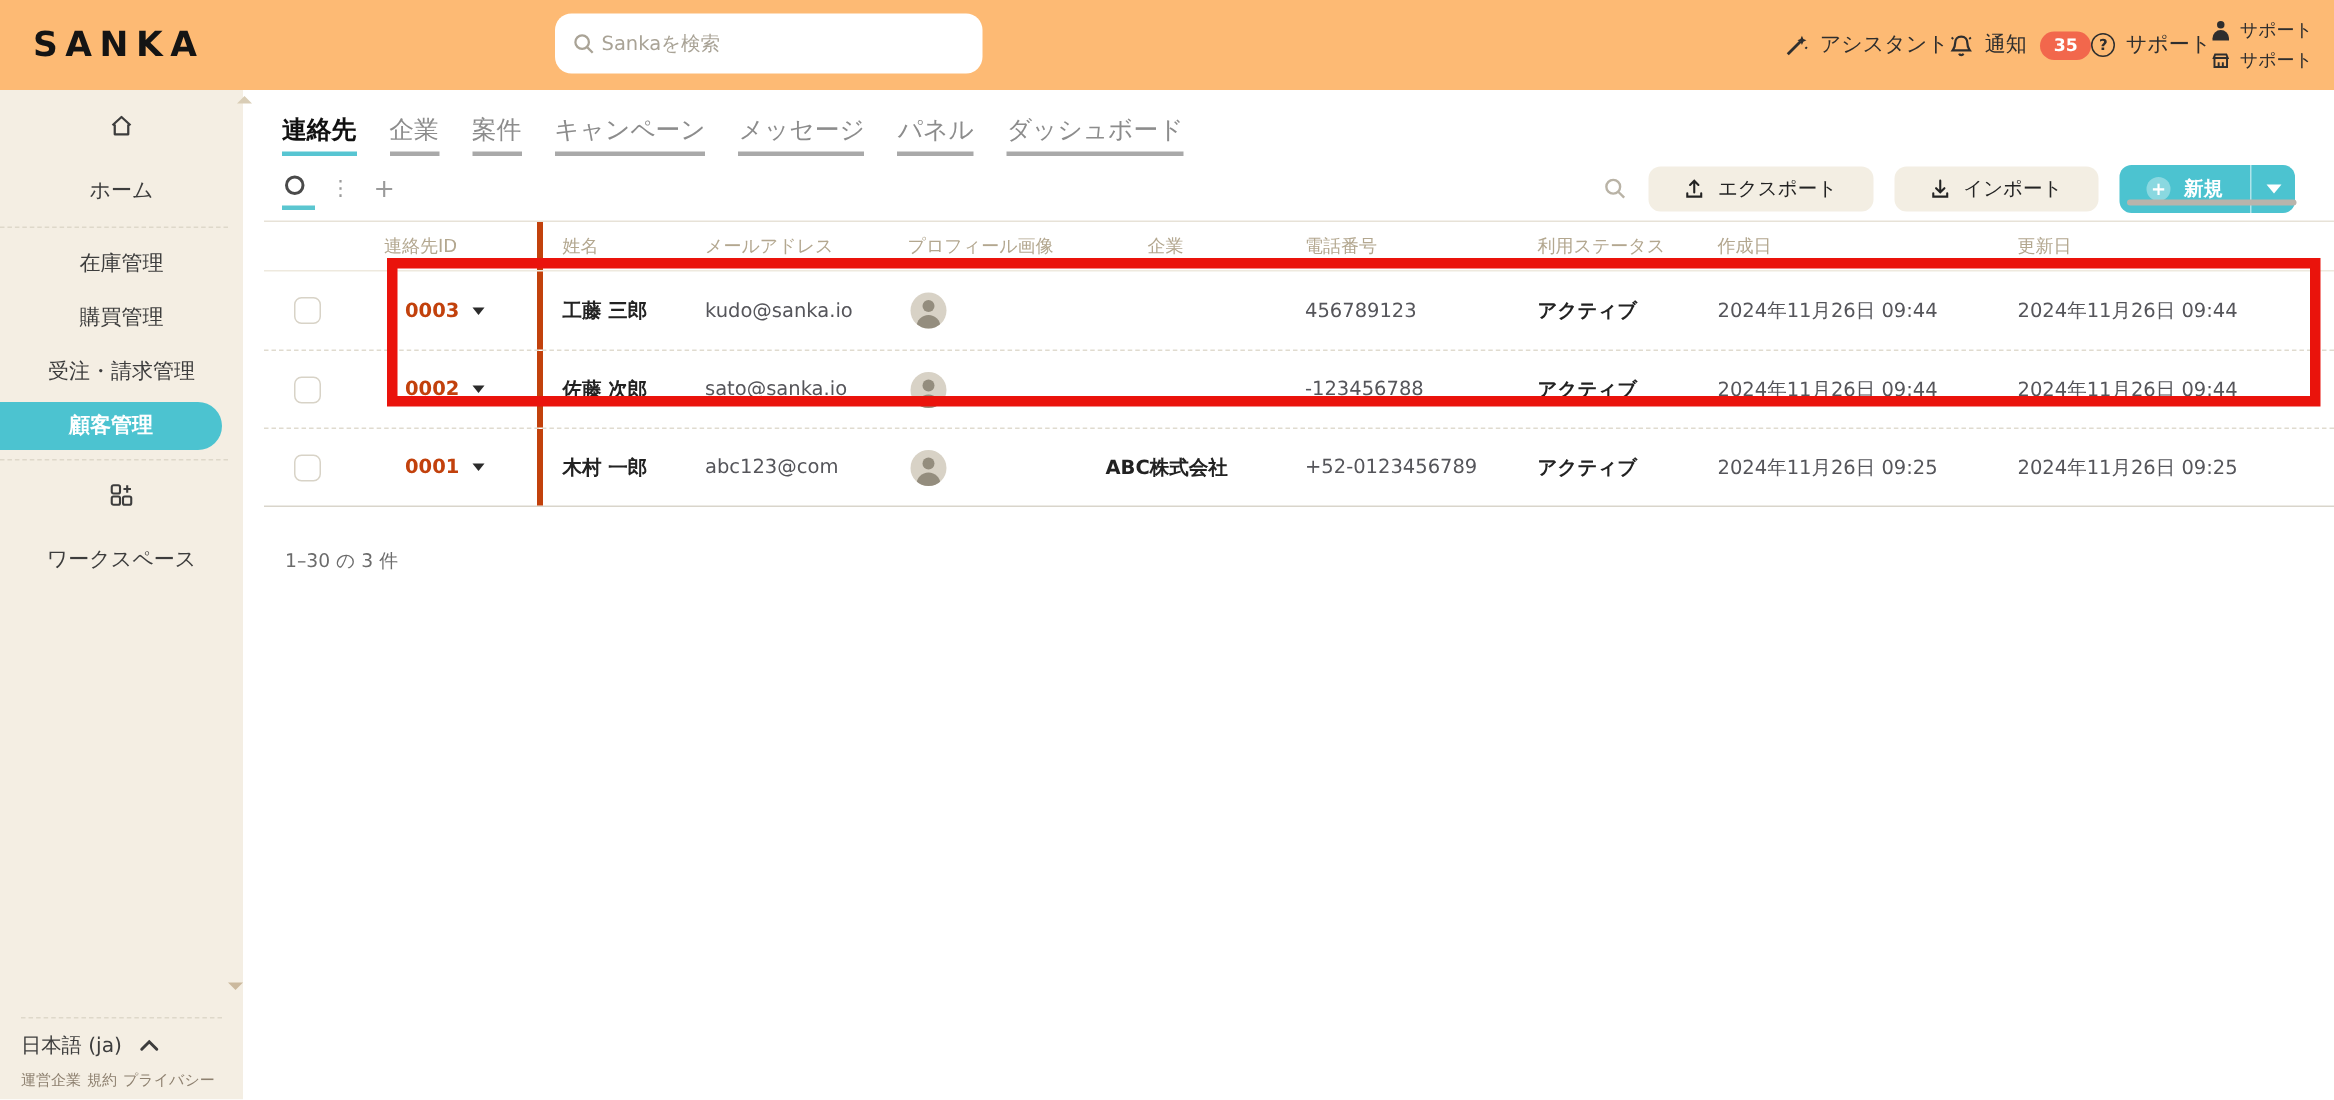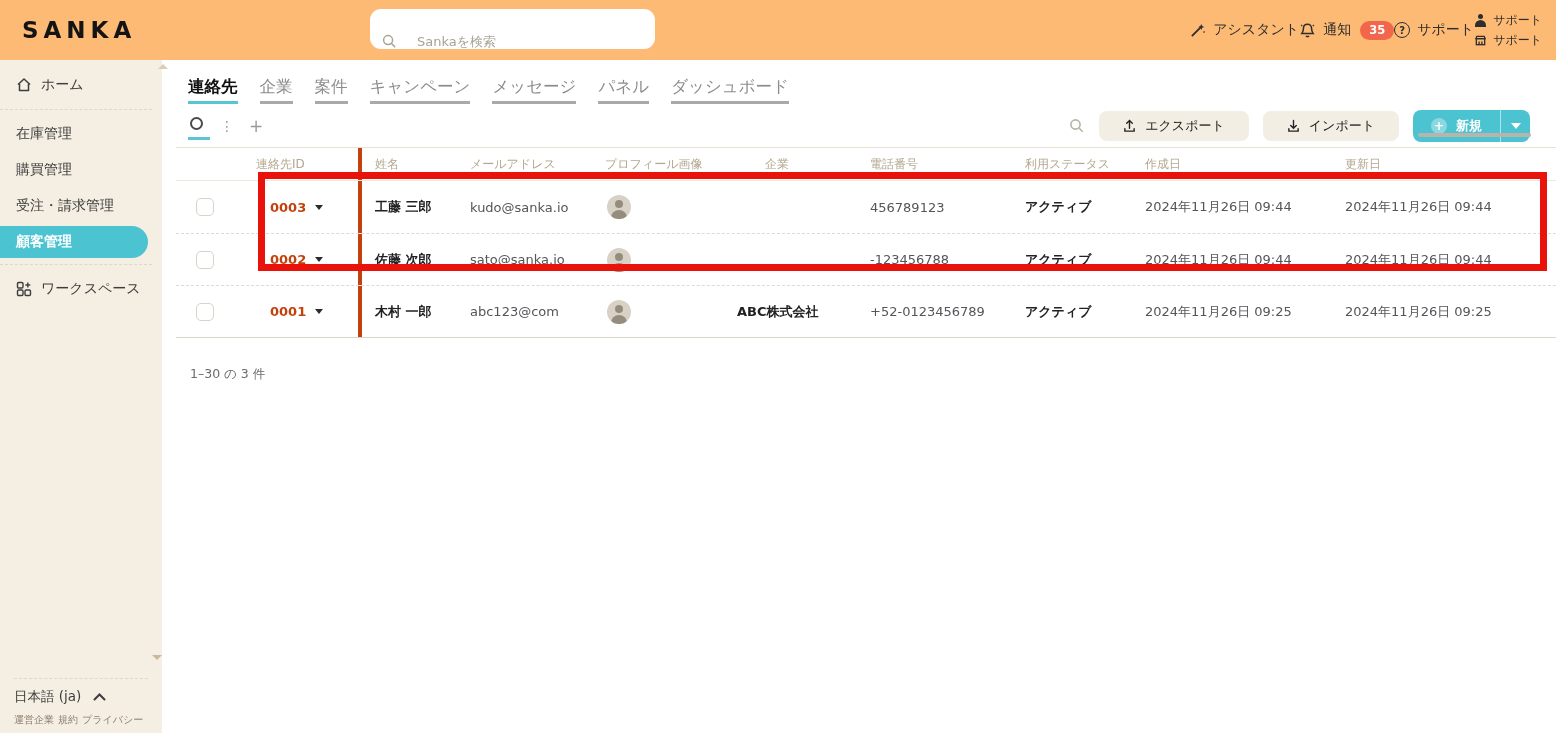--- a/index.html
+++ b/index.html
@@ -7,22 +7,22 @@
   body {
     font-family:"DejaVu Sans","Liberation Sans",sans-serif;
     background:#ffffff; color:#2b2b2b; position:relative; overflow:hidden;
   }
   
   .topbar { position:absolute; top:0; left:0; width:1556px; height:60px;
     background:#fdba74; display:flex; align-items:center; }
   .logo { margin-left:22px; width:330px; font-size:23px; font-weight:800;
     letter-spacing:5px; color:#141414; cursor:pointer; }
   .searchbox { position:absolute; left:370px; top:9px; width:285px; height:40px;
-    background:#fff; border-radius:11px; display:flex; align-items:flex-end;
-    padding:0 12px; gap:20px; }
+    background:#fff; border-radius:11px; display:flex; align-items:center;
+    padding:0 12px; gap:4px; }
   .searchbox input { border:none; outline:none; flex:1; font-size:13px;
     color:#444; background:transparent; font-family:inherit; }
   .searchbox input::placeholder { color:#a9a396; }
   .topbar-right { margin-left:auto; display:flex; align-items:center;
     padding-right:14px; }
   .tb-item { display:flex; align-items:center; gap:7px; font-size:14px;
     color:#2e2e2e; cursor:pointer; white-space:nowrap; }
   .badge { background:#f2674c; color:#fff; font-size:11.5px; font-weight:700;
     border-radius:10px; padding:2.5px 9px; margin-left:2px; }
   .qicon { width:16px; height:16px; border:1.5px solid #2e2e2e; border-radius:50%;
@@ -32,22 +32,22 @@
     color:#2e2e2e; cursor:pointer; }
   .userstack .u-row { display:flex; align-items:center; gap:6px; }
   .mini-person { position:relative; width:13px; height:13px; }
   .mini-person::before { content:''; position:absolute; top:0; left:4px; width:5px;
     height:5px; border-radius:50%; background:#2e2e2e; }
   .mini-person::after { content:''; position:absolute; top:6px; left:1px; width:11px;
     height:7px; border-radius:6px 6px 0 0; background:#2e2e2e; }
   
   .sidebar { position:absolute; top:60px; left:0; width:162px; height:673px;
     background:#f4eee3; }
-  .side-item { display:flex; align-items:center; gap:9px; padding:9px 16px;
-    font-size:14px; color:#3d3d3d; cursor:pointer; white-space:nowrap; }
+  .side-item { display:flex; align-items:center; gap:26px; padding:9px 16px;
+    font-size:14px; color:#3d3d3d; cursor:pointer; white-space:nowrap;flex-direction:column; }
   .side-item.first { padding-top:16px; }
   .side-divider { border-top:1px dashed #ded8ca; margin:6px 10px 6px 0; }
   .side-item.active { background:#4cc3d0; color:#fff; font-weight:700;
     border-radius:0 16px 16px 0; width:148px; padding:7px 16px; margin:2px 0; }
   .side-bottom { position:absolute; bottom:6px; left:0; width:162px; padding:0 14px; }
   .side-bottom .side-divider { margin:0 0 9px 0; }
   .lang-row { display:flex; align-items:center; gap:12px; font-size:13.5px;
     color:#3d3d3d; cursor:pointer; }
   .legal { margin-top:7px; font-size:10px; color:#8e8170; display:flex; gap:4px;
     white-space:nowrap; }

